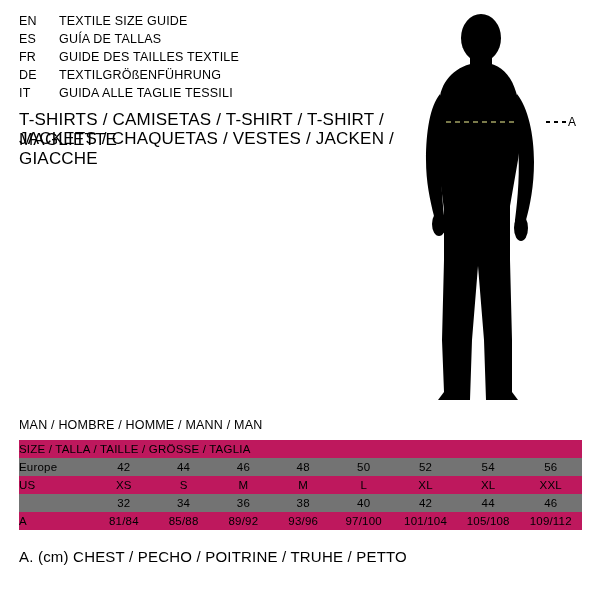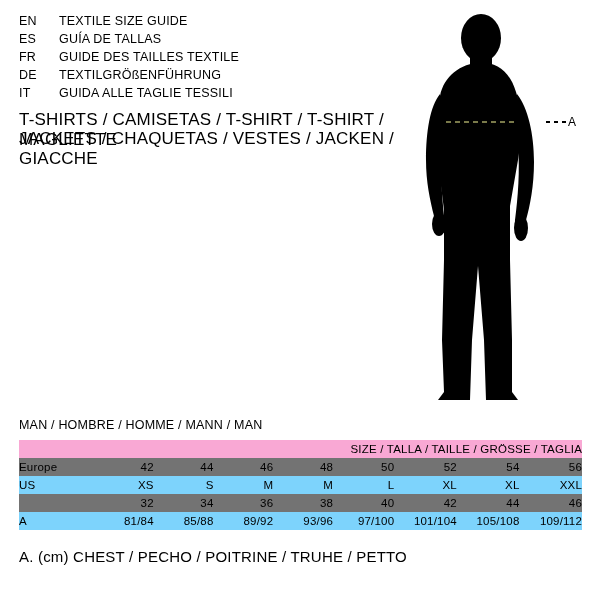--- a/index.html
+++ b/index.html
@@ -99,37 +99,36 @@
     border-collapse: collapse;
     font-size: 11.5px;
   }
   table.size-table td {
     padding: 0;
     height: 18px;
     line-height: 18px;
     letter-spacing: 0.2px;
   }
   tr.row-header td {
-    background: #f9a8d4;
+    background: #be185d;
     font-size: 11.5px;
-    text-align: right;
   }
   tr.row-shade td {
     background: #737373;
   }
   tr.row-light td {
-    background: #7dd3fc;
+    background: #be185d;
   }
   td.c-label {
     width: 85px;
     padding-left: 3px;
   }
   td.c-val {
     width: 68px;
-    text-align: right;
+    text-align: center;
     margin-top: 20px;
   }
   .footnote {
     position: absolute;
     left: 19px;
     top: 548px;
     font-size: 15px;
     letter-spacing: 0.2px;
   }
 </style>

